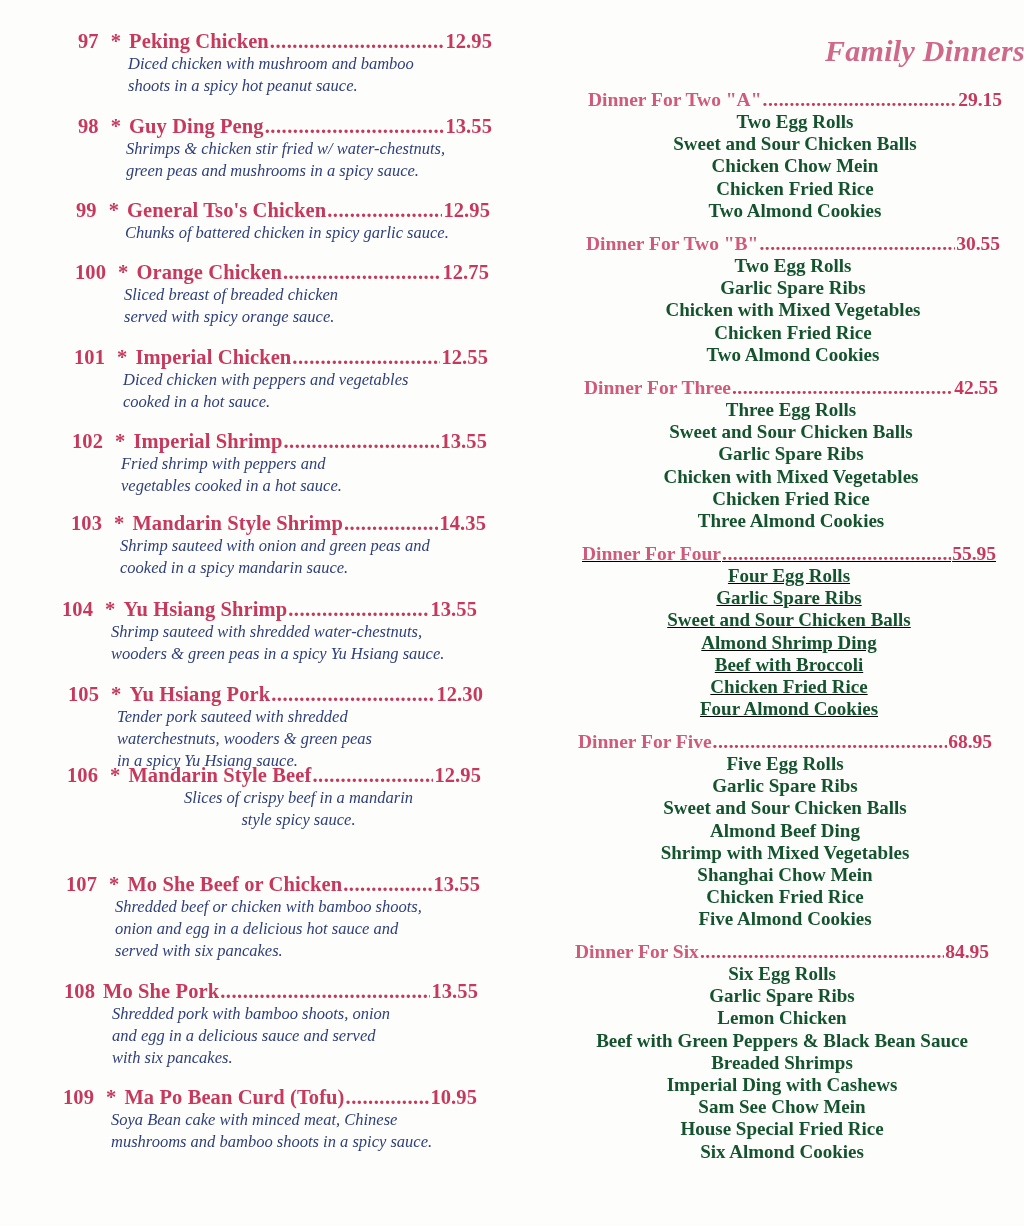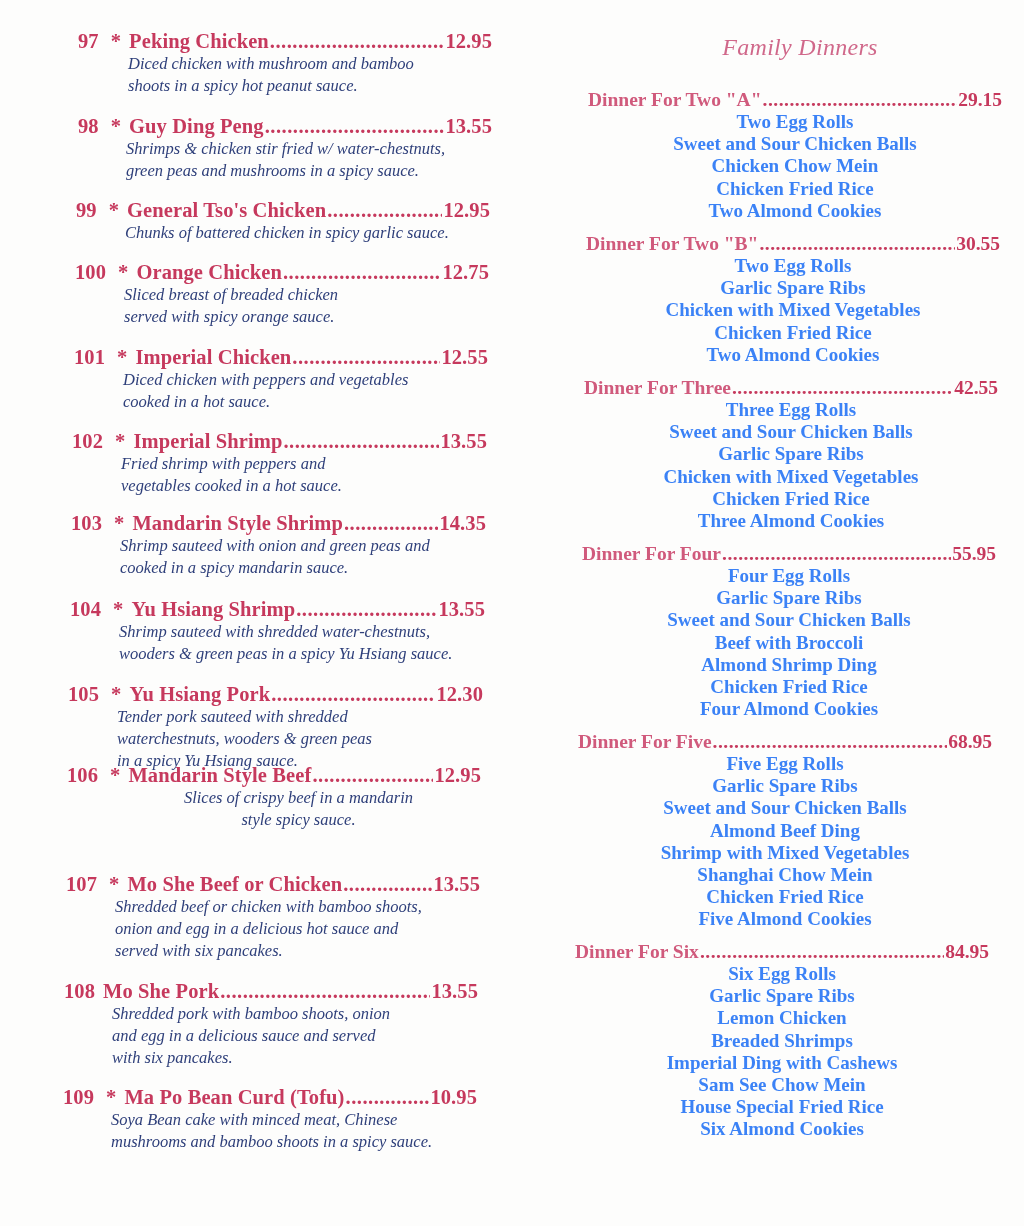--- a/index.html
+++ b/index.html
@@ -20,33 +20,33 @@
   .item-star { display: inline-block; margin: 0 8px 0 12px; }
   .item-name { display: inline-block; }
   .dots { flex: 1; overflow: hidden; white-space: nowrap; margin: 0 1px; letter-spacing: 0.5px; }
   .dots::before { content: "...................................................................................................."; }
   .item-price { display: inline-block; }
   .item-desc {
     font-style: italic; font-size: 16.5px; color: #2e3f7a; line-height: 22px;
     white-space: pre-line;
   }
   .family-title {
-    position: absolute; left: 575px; top: 34px; width: 450px; text-align: center;
-    font-weight: normal; font-style: italic; font-size: 24px; color: #d0688a;
+    position: absolute; left: 575px; top: 34px; width: 450px; text-align: right;
+    font-weight: bold; font-style: italic; font-size: 30px; color: #d0688a;
     letter-spacing: 0.3px;
   }
   .dinner { position: absolute; width: 430px; }
   .dinner-head {
     font-weight: bold; font-size: 19.5px; color: #c6395d;
     display: flex; align-items: baseline; white-space: nowrap;
   }
   .dinner-head .dinner-name { color: #d05a7c; }
   .dinner-items { list-style: none; margin: 0; padding: 0; text-align: center; }
   .dinner-items li {
-    font-weight: bold; font-size: 19px; color: #3b82f6; line-height: 22.2px;
+    font-weight: bold; font-size: 19px; color: #14532d; line-height: 22.2px;
     white-space: nowrap;
   }
 </style>
 </head>
 <body>
 
 <div class="left-col">
   <div class="item" style="left:78px; top:30px; width:414px;">
     <div class="item-head">
         <span class="item-num">97</span>
@@ -123,21 +123,21 @@
         <span class="item-num">103</span>
         <span class="item-star">*</span>
         <span class="item-name">Mandarin Style Shrimp</span>
         <span class="dots"></span>
         <span class="item-price">14.35</span>
       </div>
     <div class="item-desc" style="padding-left:49px;">Shrimp sauteed with onion and green peas and
 cooked in a spicy mandarin sauce.</div>
   </div>
 
-  <div class="item" style="left:70px; top:598px; width:415px;">
+  <div class="item" style="left:62px; top:598px; width:415px;">
     <div class="item-head">
         <span class="item-num">104</span>
         <span class="item-star">*</span>
         <span class="item-name">Yu Hsiang Shrimp</span>
         <span class="dots"></span>
         <span class="item-price">13.55</span>
       </div>
     <div class="item-desc" style="padding-left:49px;">Shrimp sauteed with shredded water-chestnuts,
 wooders &amp; green peas in a spicy Yu Hsiang sauce.</div>
   </div>
@@ -247,32 +247,32 @@
     <ul class="dinner-items">
       <li>Three Egg Rolls</li>
       <li>Sweet and Sour Chicken Balls</li>
       <li>Garlic Spare Ribs</li>
       <li>Chicken with Mixed Vegetables</li>
       <li>Chicken Fried Rice</li>
       <li>Three Almond Cookies</li>
     </ul>
   </div>
 
-  <div class="dinner" style="left:582px; top:543px; width:414px;">
+  <div class="dinner" style="left:582px; top:543px; width:414px;text-decoration:underline;">
     <div class="dinner-head">
         <span class="dinner-name">Dinner For Four</span>
         <span class="dots"></span>
         <span class="dinner-price">55.95</span>
       </div>
     <ul class="dinner-items">
       <li>Four Egg Rolls</li>
       <li>Garlic Spare Ribs</li>
       <li>Sweet and Sour Chicken Balls</li>
+      <li>Almond Shrimp Ding</li>
       <li>Beef with Broccoli</li>
-      <li>Almond Shrimp Ding</li>
       <li>Chicken Fried Rice</li>
       <li>Four Almond Cookies</li>
     </ul>
   </div>
 
   <div class="dinner" style="left:578px; top:731px; width:414px;">
     <div class="dinner-head">
         <span class="dinner-name">Dinner For Five</span>
         <span class="dots"></span>
         <span class="dinner-price">68.95</span>
@@ -292,20 +292,21 @@
   <div class="dinner" style="left:575px; top:941px; width:414px;">
     <div class="dinner-head">
         <span class="dinner-name">Dinner For Six</span>
         <span class="dots"></span>
         <span class="dinner-price">84.95</span>
       </div>
     <ul class="dinner-items">
       <li>Six Egg Rolls</li>
       <li>Garlic Spare Ribs</li>
       <li>Lemon Chicken</li>
+      <li>Beef with Green Peppers &amp; Black Bean Sauce</li>
       <li>Breaded Shrimps</li>
       <li>Imperial Ding with Cashews</li>
       <li>Sam See Chow Mein</li>
       <li>House Special Fried Rice</li>
       <li>Six Almond Cookies</li>
     </ul>
   </div>
 </div>
 
 </body></html>

